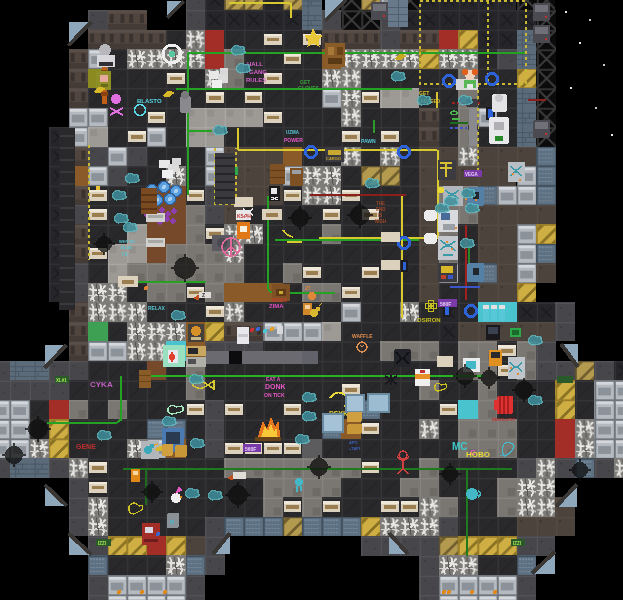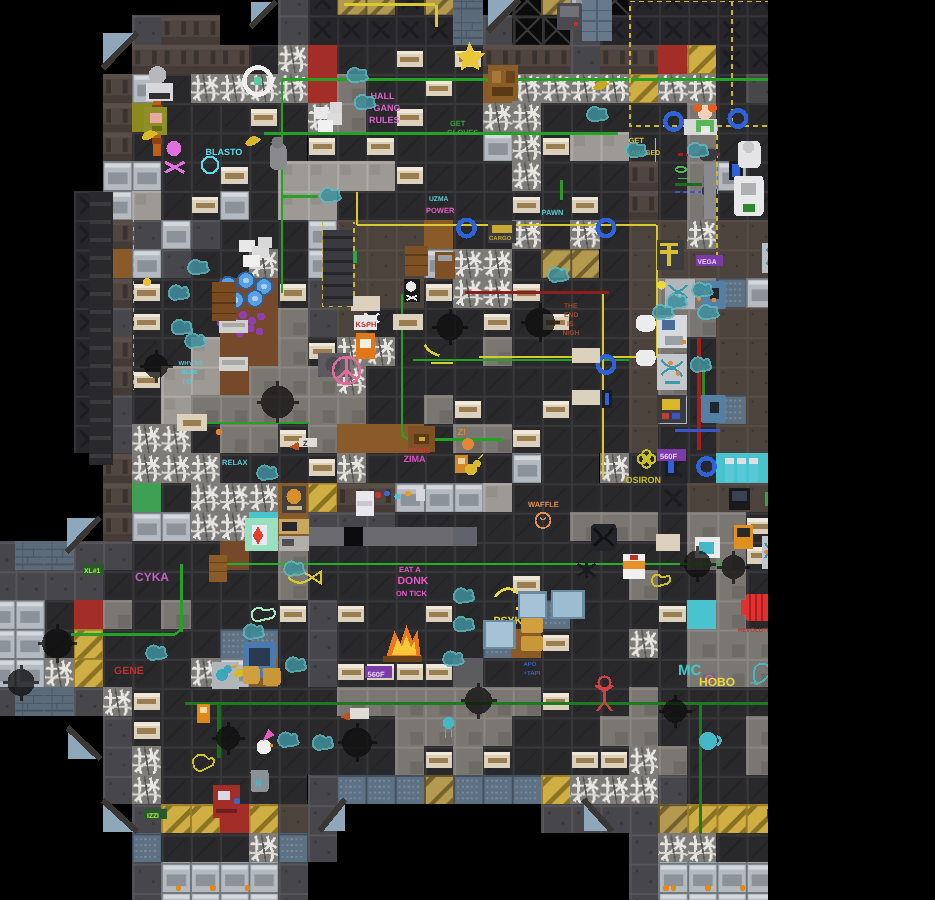--- a/index.html
+++ b/index.html
@@ -1,14 +1,14 @@
 <!DOCTYPE html>
 <html><head><meta charset="utf-8"><style>
 html,body{margin:0;padding:0;background:#000;font-family:"Liberation Sans",sans-serif;}
-#wrap{position:relative;width:512px;height:600px;overflow:hidden;}
+#wrap{position:relative;width:623px;height:600px;overflow:hidden;}
 </style></head><body>
 <div id="wrap"><svg width="623" height="600" viewBox="0 0 623 600" xmlns="http://www.w3.org/2000/svg" shape-rendering="crispEdges">
       <defs>
         <pattern id="pd" width="19.5" height="19.5" patternUnits="userSpaceOnUse" x="-9.2" y="-9.2">
           <rect width="19.5" height="19.5" fill="#2b2b2d"></rect>
           <rect width="19.5" height="1.2" fill="#38383a"></rect>
           <rect width="1.2" height="19.5" fill="#38383a"></rect>
           <rect x="1.2" y="1.2" width="17.1" height="17.1" fill="#29292b"></rect>
           <path d="M3 16 L16 3" stroke="#242426" stroke-width="1.4" fill="none"></path>
         </pattern>

